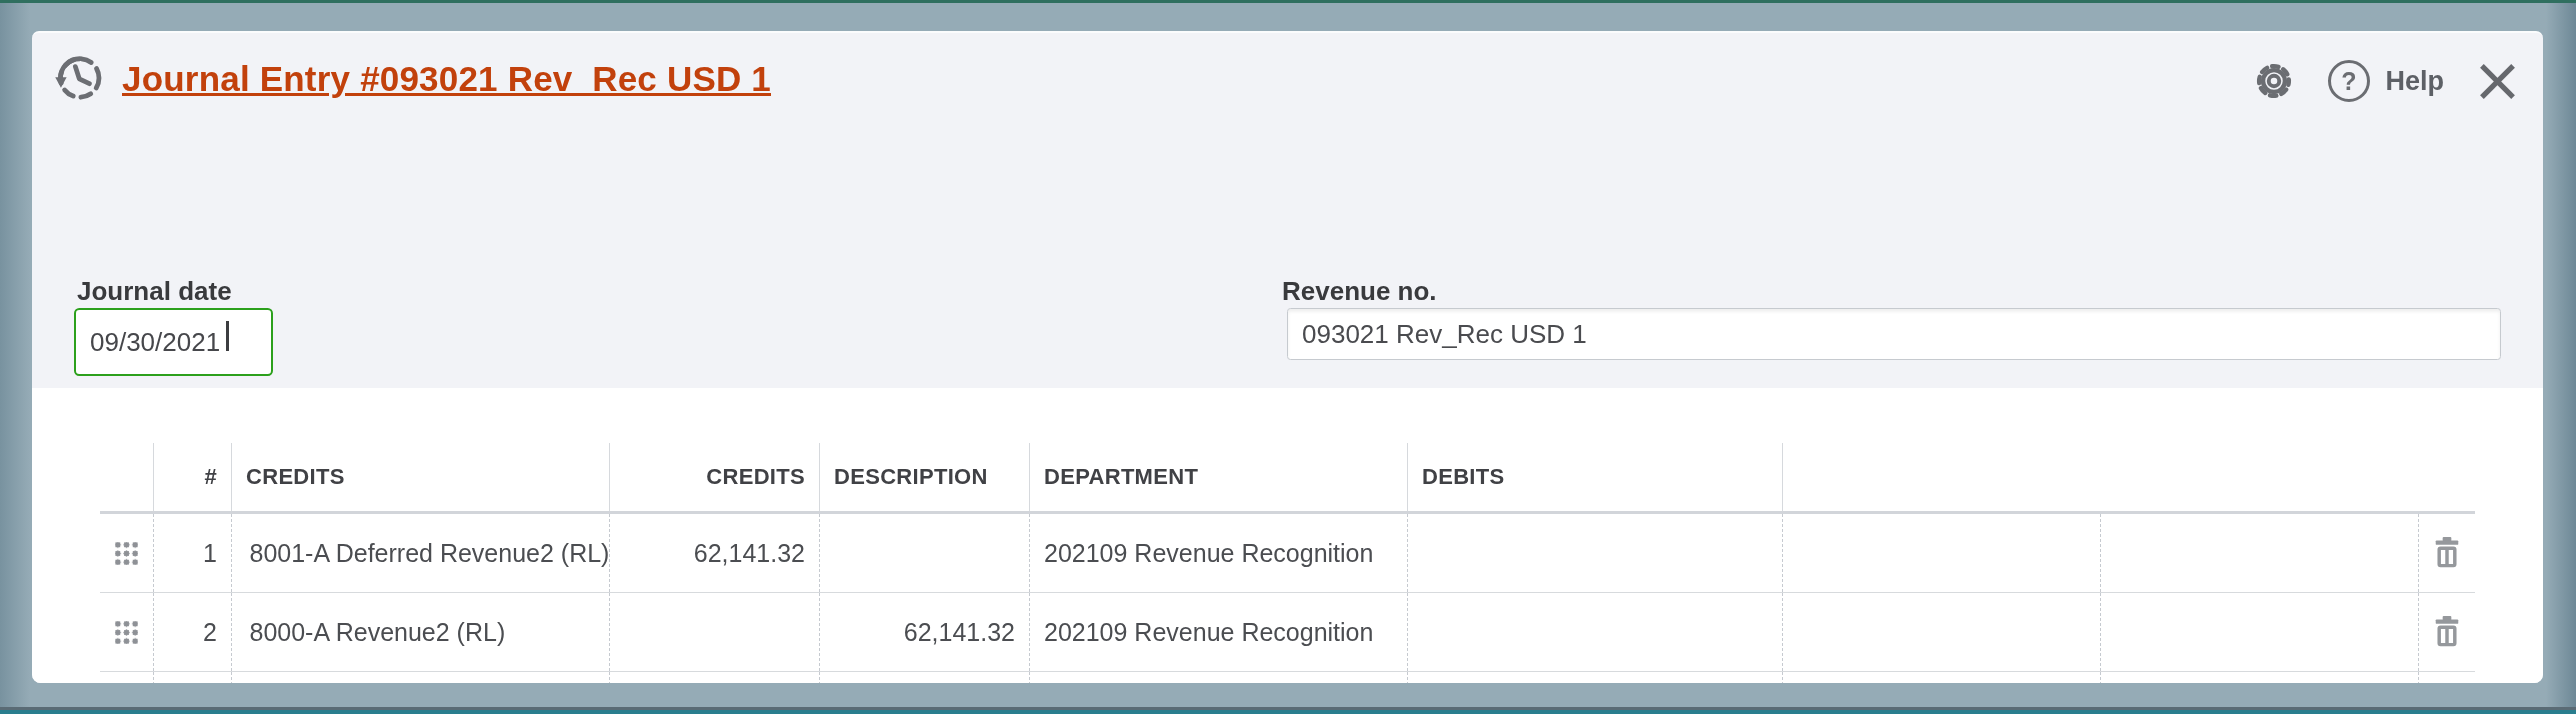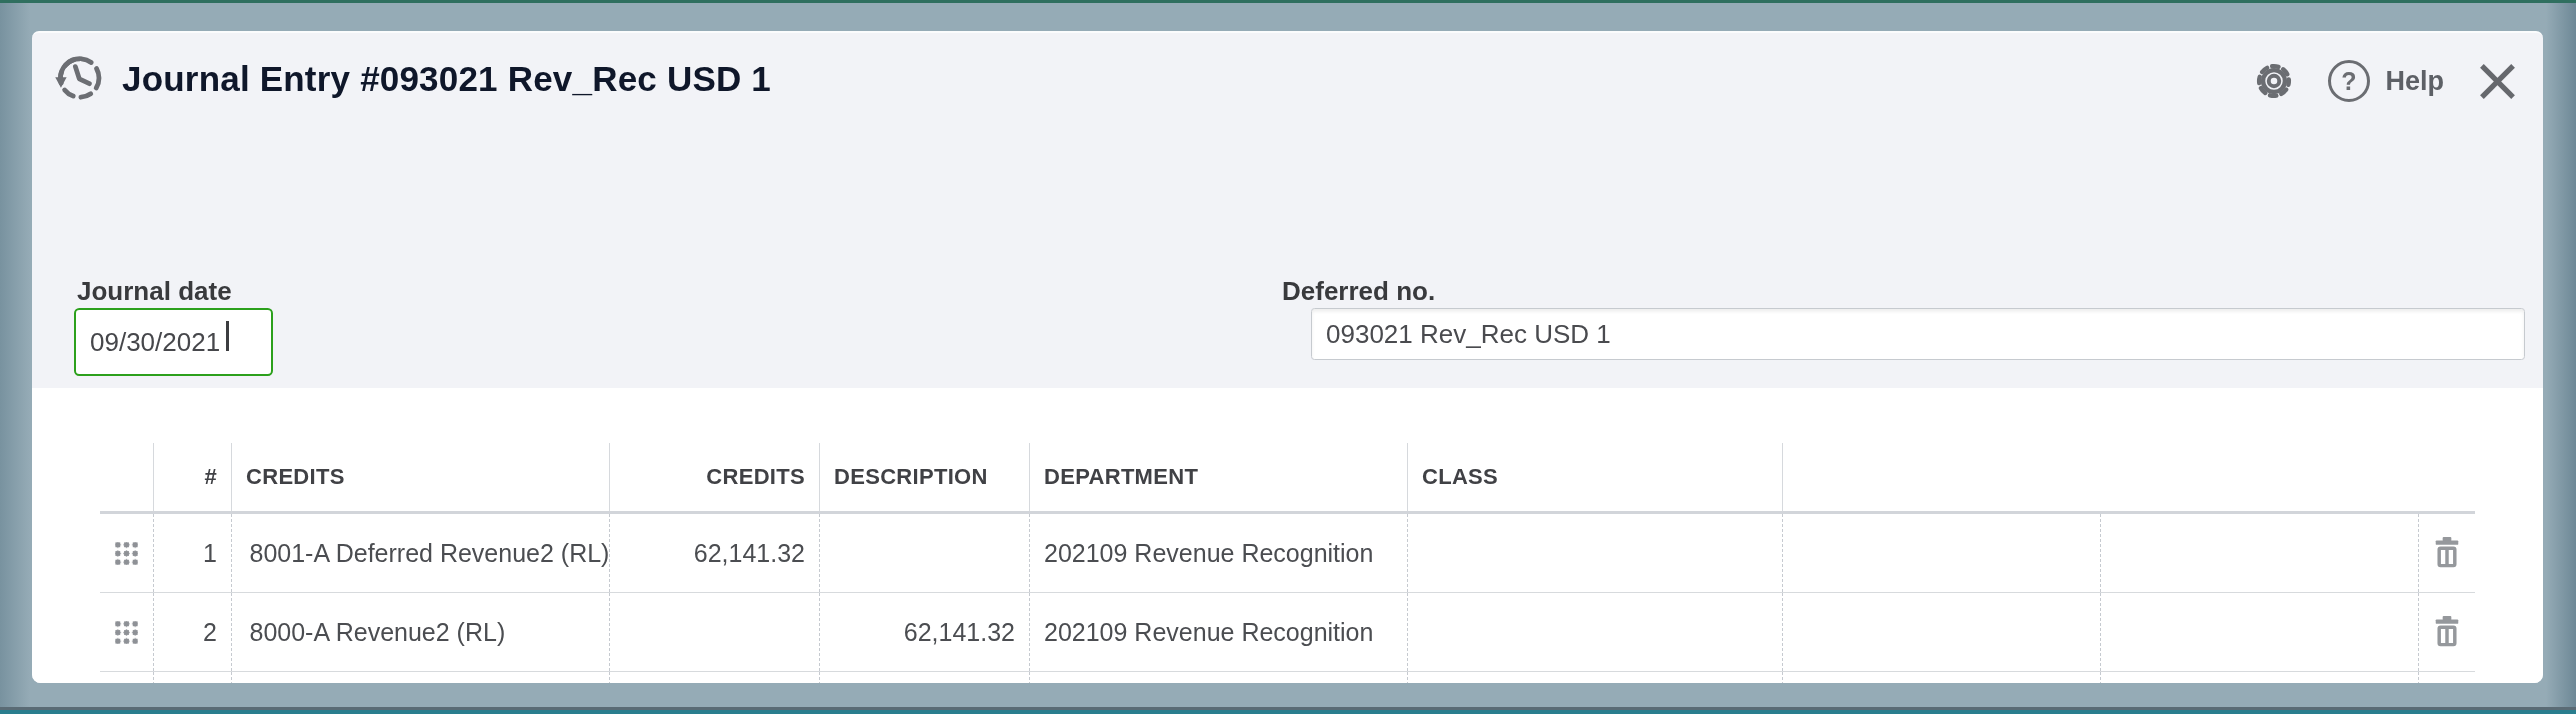--- a/index.html
+++ b/index.html
@@ -18,21 +18,21 @@
     position:absolute; left:32px; top:31px; width:2511px; height:652px;
     background:#f2f3f7; border-radius:7px 7px 8.7px 8.7px; overflow:hidden;
     border-top:2.6px solid #fbfcfd;
   }
 
   
   .titlebar { position:absolute; top:0; left:0; right:0; height:122px; }
   .title-icon { position:absolute; left:17.5px; top:16.6px; width:56px; height:56px; }
   .page-title {
     position:absolute; left:90px; top:26px;
-    font-size:35px; font-weight:700; letter-spacing:0.2px; color:#0f172a; white-space:nowrap;
+    font-size:35px; font-weight:700; letter-spacing:0.2px; color:#c2410c; white-space:nowrap;text-decoration:underline;
   }
   .tb-actions { position:absolute; right:23px; top:23.6px; display:flex; align-items:center; height:49px; }
   .gear-btn  { width:42px; height:42px; margin-right:33px; cursor:pointer; }
   .help-btn  { display:flex; align-items:center; cursor:pointer; }
   .help-circle {
     width:42px; height:42px; border:3.5px solid #6b6d72; border-radius:50%;
     display:flex; align-items:center; justify-content:center;
     font-size:25px; font-weight:700; color:#6b6d72; margin-right:15.7px;
   }
   .help-text { font-size:27px; color:#5d6066; margin-right:31px;font-weight:bold; }
@@ -50,21 +50,21 @@
   .date-wrap input {
     width:100%; height:100%; border:none; outline:none; background:transparent;
     font-family:inherit; font-size:26px; color:#46474b; padding:0 0 0 14px;
   }
   .caret { position:absolute; left:150px; top:10.5px; width:2.6px; height:30px; background:#3c3d40; }
 
   .jno-input {
     position:absolute; left:1255px; top:275px; width:1214px; height:52px;
     background:#fff; border:1.7px solid #c6cacf; border-radius:3.5px;
     box-shadow:inset 0 2.6px 3.5px rgba(0,0,0,.07);
-    font-family:inherit; font-size:26px; color:#4a4b4f; padding:0 0 0 14px; outline:none;margin-left:24px;
+    font-family:inherit; font-size:26px; color:#4a4b4f; padding:0 0 0 14px; outline:none;
   }
 
   
   .sheet { position:absolute; left:0; right:0; top:355px; height:297px; background:#fff; }
   .jtable { margin:55px 0 0 68px; width:2375px; }
   .grid-row {
     display:grid;
     grid-template-columns:53px 78px 378px 210px 210px 378px 375px 318px 318px 56px;
   }
   .thead { height:71px; border-bottom:3.5px solid #d2d5da; }
@@ -132,34 +132,34 @@
       </div>
     </div>
   </div>
 
   <div class="field-label lbl-date">Journal date</div>
   <div class="date-wrap">
     <input type="text" value="09/30/2021" style="">
     <div class="caret"></div>
   </div>
 
-  <div class="field-label lbl-jno">Deferred no.</div>
+  <div class="field-label lbl-jno">Revenue no.</div>
   <input class="jno-input" type="text" value="093021 Rev_Rec USD 1" style="">
 
   <div class="sheet">
     <div class="jtable">
 
       <div class="grid-row thead">
         <div class="cell"></div>
         <div class="cell num-cell">#</div>
         <div class="cell">CREDITS</div>
         <div class="cell amt-cell">CREDITS</div>
         <div class="cell">DESCRIPTION</div>
         <div class="cell">DEPARTMENT</div>
-        <div class="cell">CLASS</div>
+        <div class="cell">DEBITS</div>
         <div class="cell"></div>
       </div>
 
       <div class="grid-row trow">
         <div class="cell cell-mid">
             <div class="grip"></div>
           </div>
         <div class="cell num-cell">1</div>
         <div class="cell acct-cell">8001-A Deferred Revenue2 (RL)</div>
         <div class="cell amt-cell">62,141.32</div>

